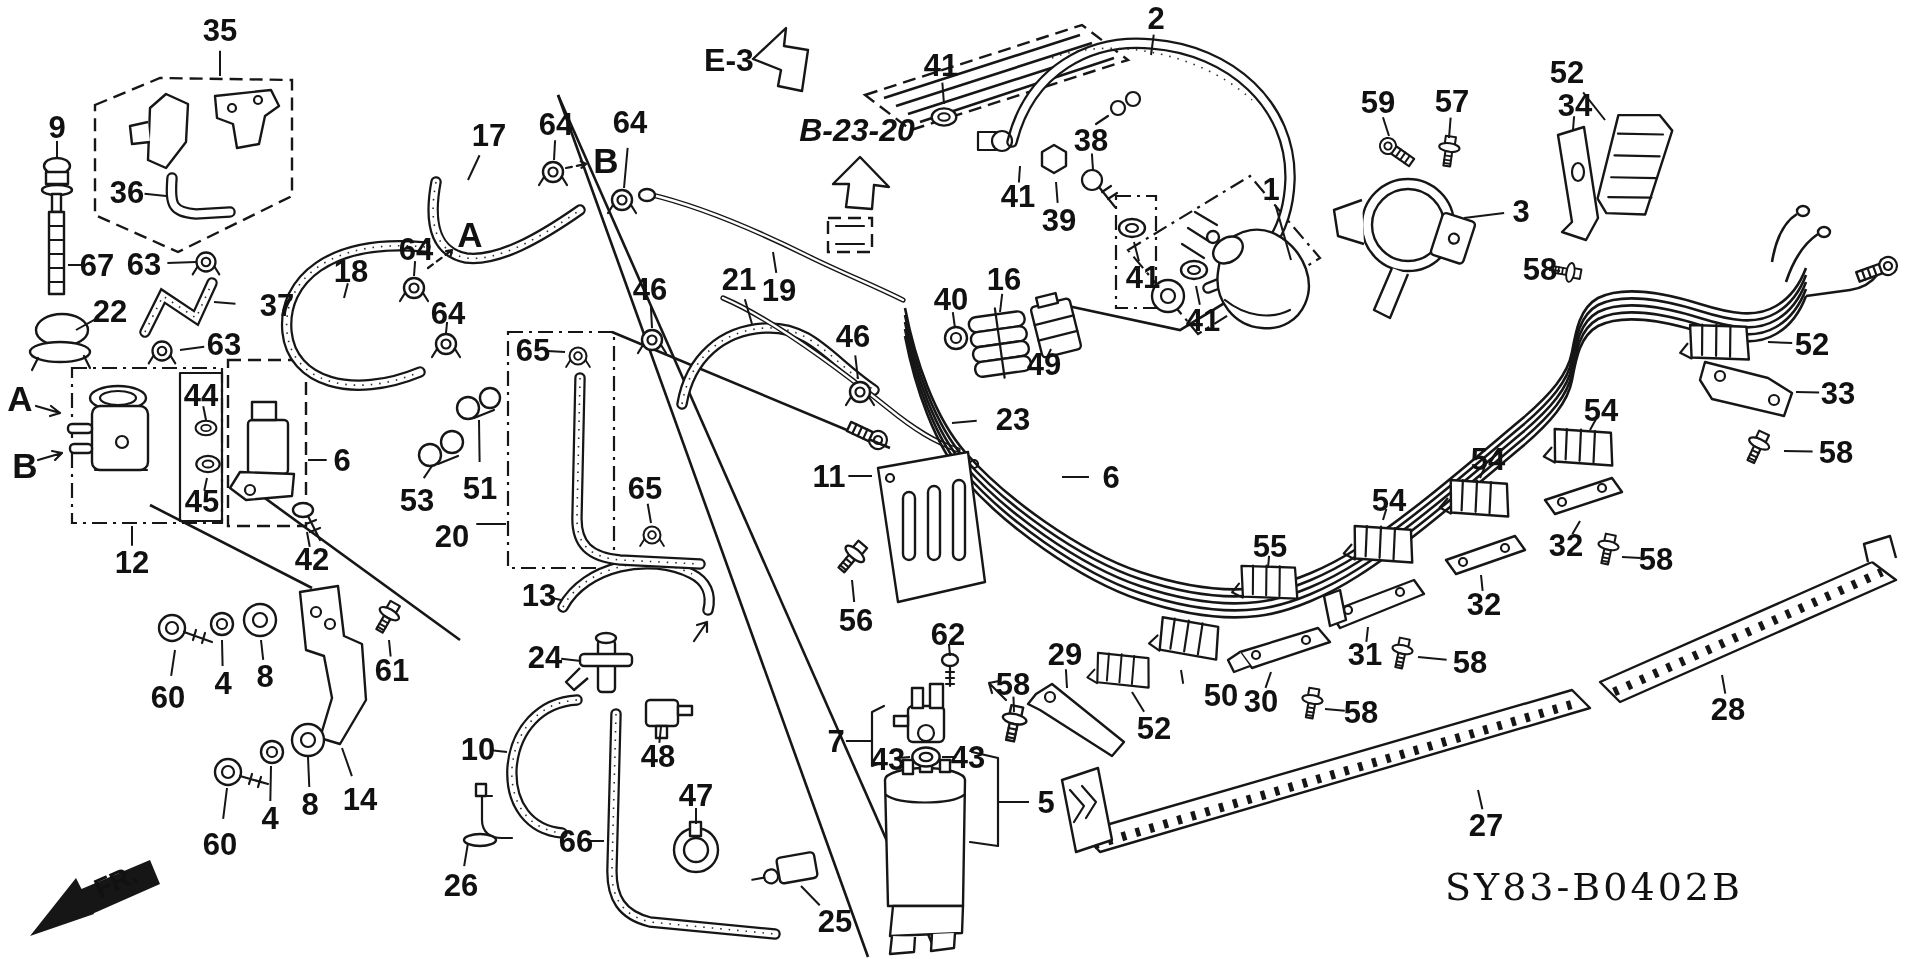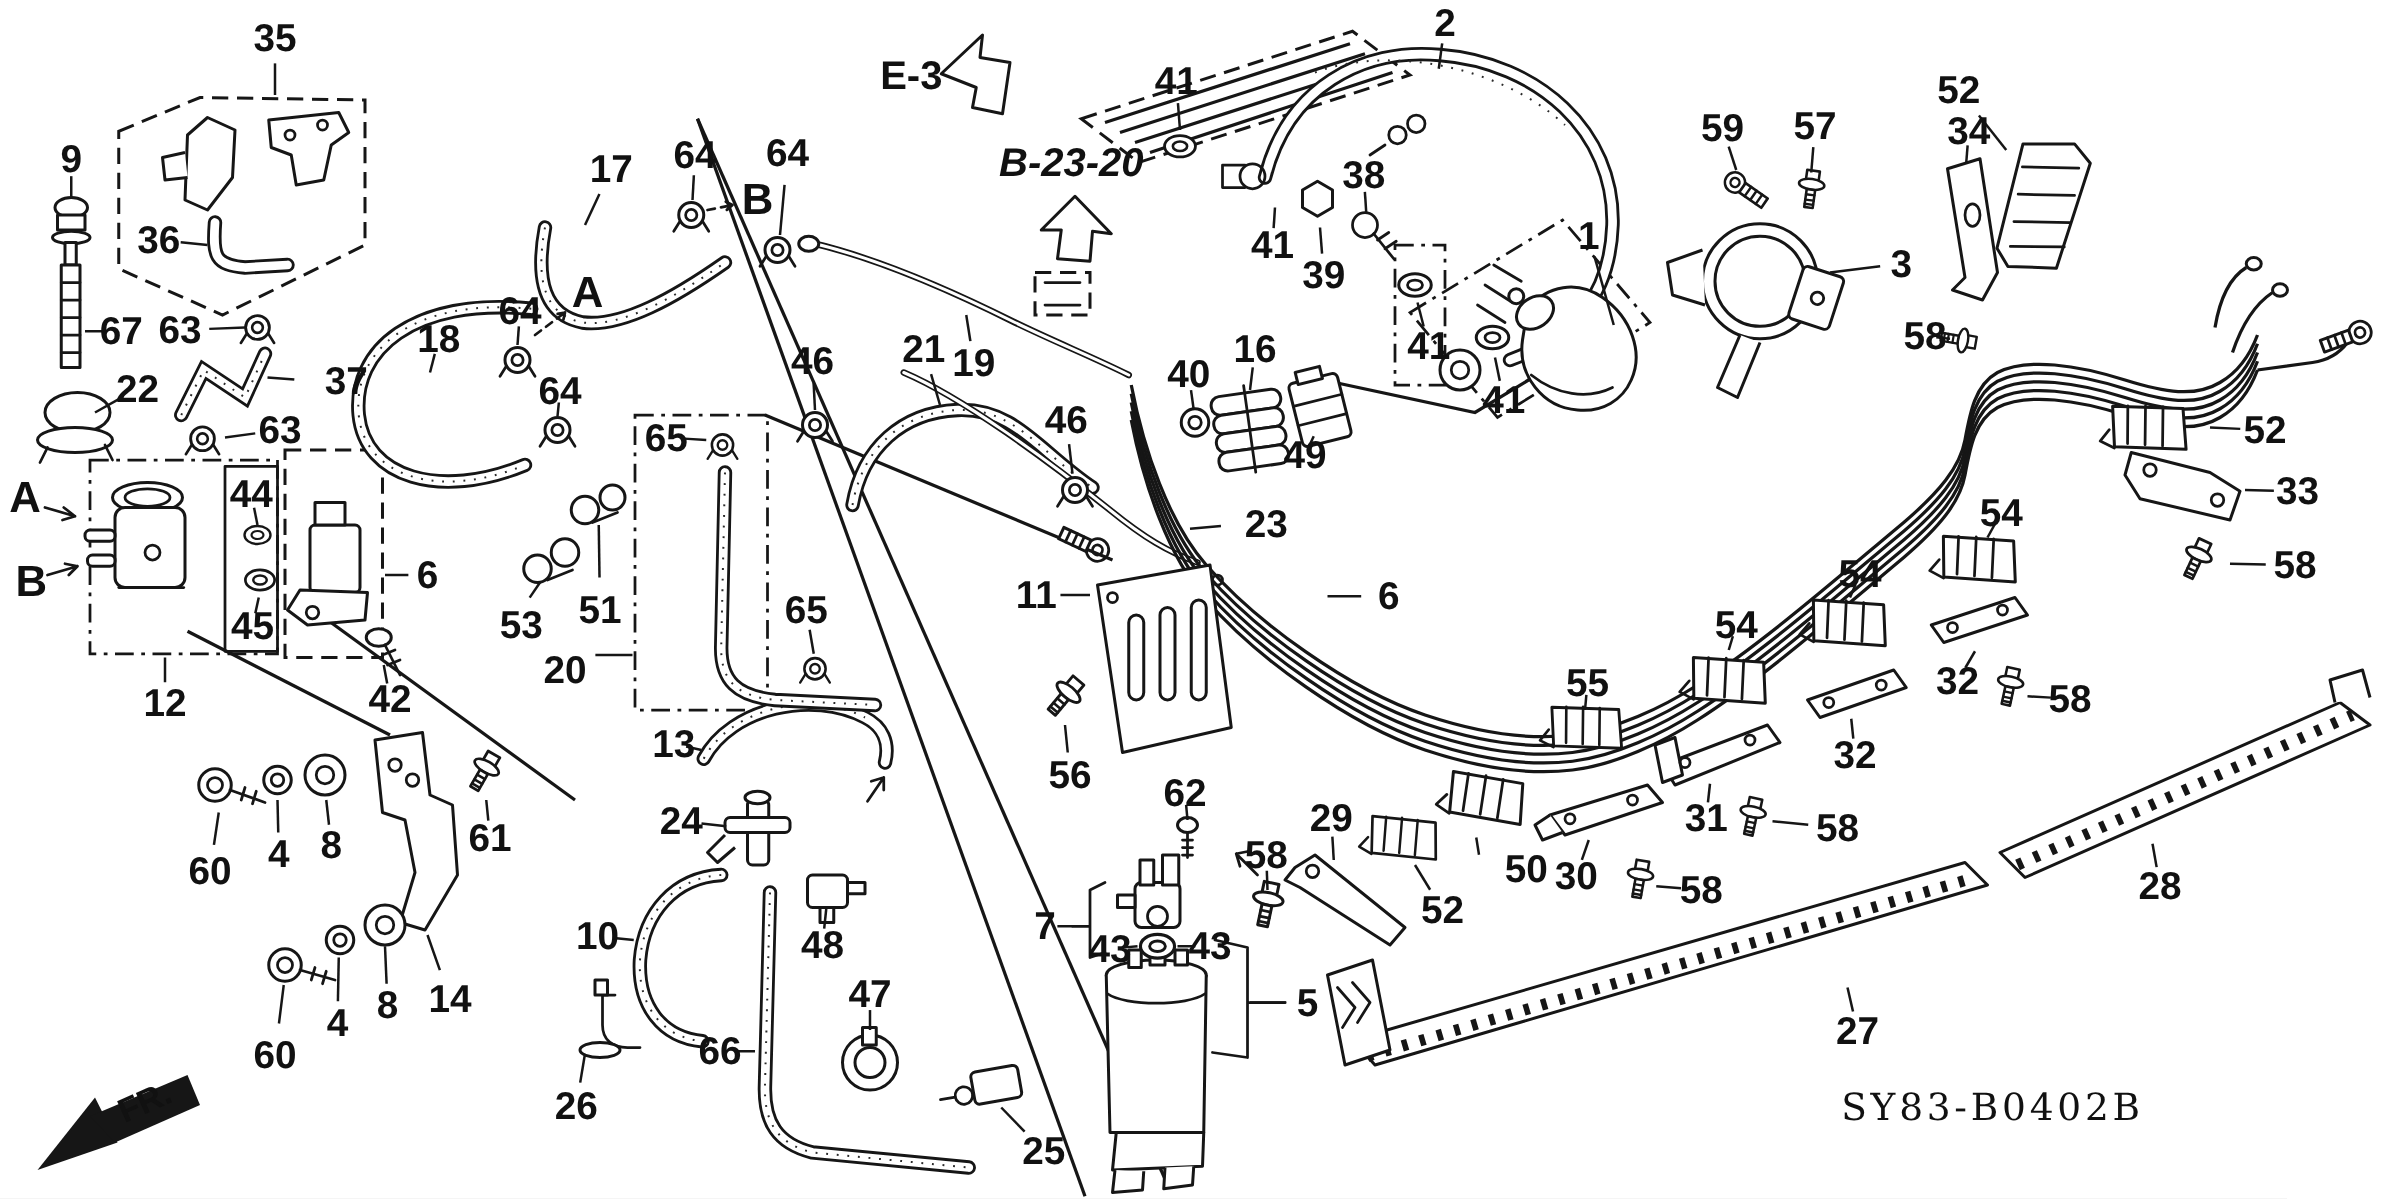--- a/index.html
+++ b/index.html
@@ -6,21 +6,21 @@
   .stage{position:relative;width:1920px;height:959px;background:#ffffff;overflow:hidden;
          font-family:"Liberation Sans",sans-serif;}
   .stage svg{position:absolute;left:0;top:0;}
   #callouts{position:absolute;left:0;top:0;width:100%;height:100%;}
   .callout{position:absolute;transform:translate(-50%,-50%);color:#111;
            font:700 31px "Liberation Sans",sans-serif;letter-spacing:0;white-space:nowrap;
            line-height:1;}
   .callout.letter{font-size:35px;font-weight:800;}
   .callout.ref{font-size:32px;font-weight:800;}
   .callout.code{font-family:"DejaVu Serif","Liberation Serif",serif;font-weight:400;
-                font-size:30px;letter-spacing:3px;text-align:right;}
+                font-size:38px;letter-spacing:3px;text-align:right;}
   .callout.fr{font-size:27px;font-weight:800;transform:translate(-50%,-50%) rotate(-24deg);}
   
   .ink{stroke:#161616;fill:none;stroke-width:2.2;stroke-linecap:round;stroke-linejoin:round;}
   .hose{stroke:#161616;fill:none;stroke-width:11.5;stroke-linecap:round;}
   .hoseIn{stroke:#ffffff;fill:none;stroke-width:7;stroke-linecap:round;}
   .hoseDot{stroke:#2a2a2a;fill:none;stroke-width:1.6;stroke-dasharray:1.5 7;}
   .pipe{stroke:#161616;fill:none;stroke-width:5.2;stroke-linecap:round;}
   .pipeIn{stroke:#ffffff;fill:none;stroke-width:2.4;stroke-linecap:round;}
   .thin{stroke:#161616;fill:none;stroke-width:2.6;}
   .dash{stroke:#161616;fill:none;stroke-width:2.4;stroke-dasharray:13 7;}

